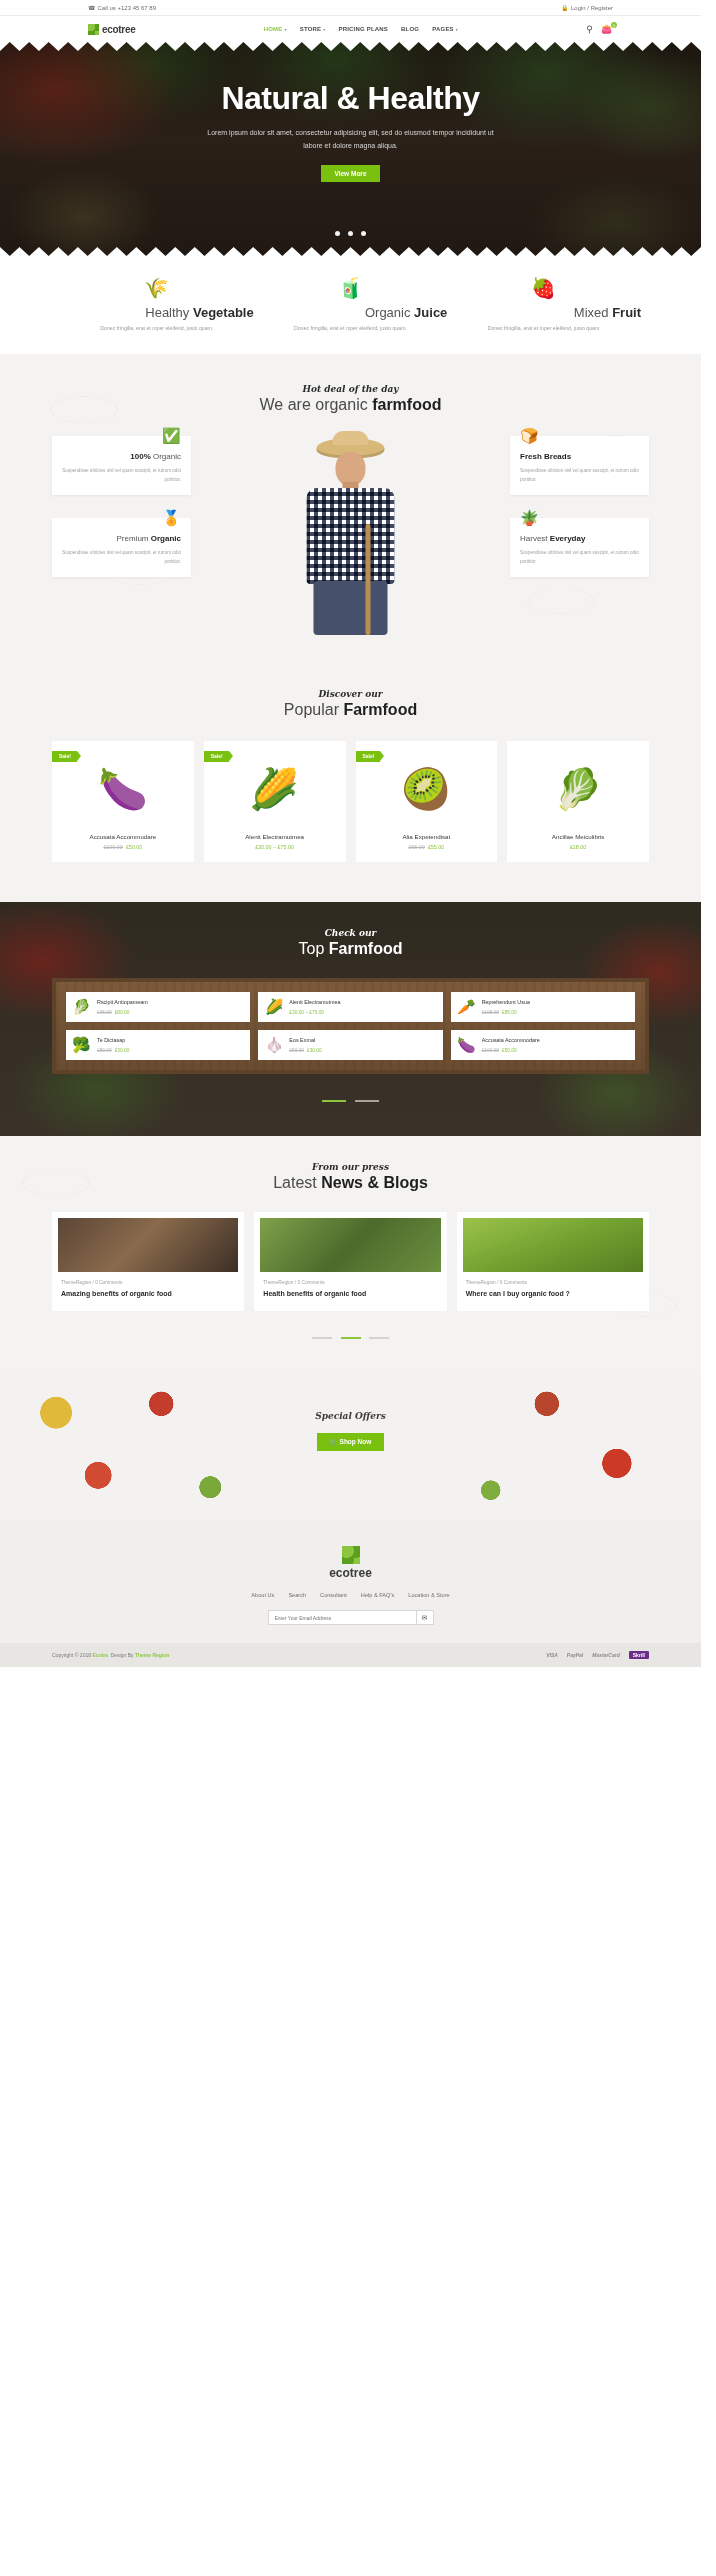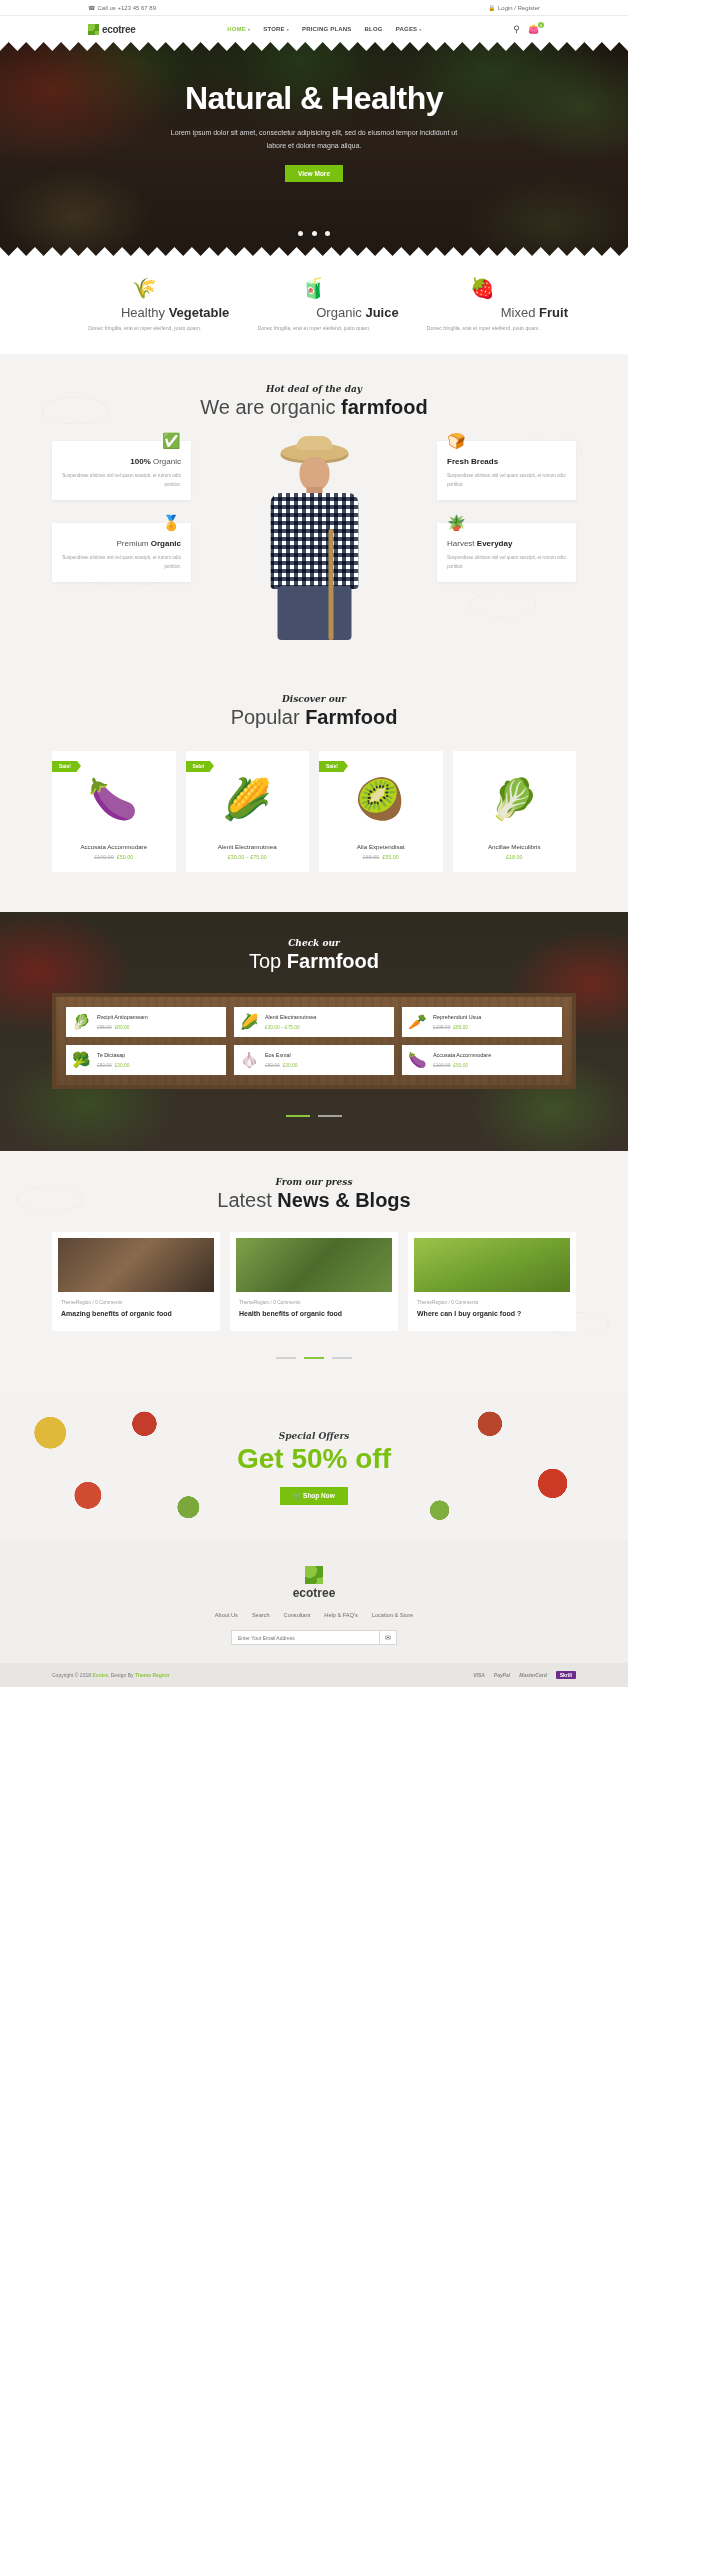--- a/index.html
+++ b/index.html
@@ -3,21 +3,21 @@
 <meta charset="utf-8">
 <style>
   * { box-sizing: border-box; margin: 0; padding: 0; }
   body {
     width: 717px;
     font-family: "Liberation Sans", sans-serif;
     background: #ffffff;
     color: #333;
     -webkit-font-smoothing: antialiased;
   }
-  .page { width: 628px; position: relative; overflow: hidden; }
+  .page { width: 701px; position: relative; overflow: hidden; }
 
   
   .topbar {
     height: 16px;
     background: #fff;
     border-bottom: 1px solid #eceaea;
     display: flex;
     align-items: center;
     justify-content: space-between;
     padding: 0 88px;
@@ -128,21 +128,21 @@
   .feature-title b { color: #2d2d2d; font-weight: 700; }
   .feature-desc { font-size: 5.2px; color: #9b9b9b; line-height: 1.9; margin-top: 4px; }
 
   
   .sec-script {
     font-family: "DejaVu Serif", serif;
     font-style: italic; font-weight: 700;
     font-size: 9px; color: #2b2b2b; text-align: center;
   }
   .sec-title {
-    font-size: 20px; color: #4a4a4a; text-align: center;
+    font-size: 16px; color: #4a4a4a; text-align: center;
     font-weight: 400; margin-top: 2px;
   }
   .sec-title b { color: #1f1f1f; font-weight: 700; }
 
   
   .hotdeal {
     background: #f4f3f1;
     padding: 30px 0 28px;
     position: relative;
     overflow: hidden;
@@ -640,21 +640,20 @@
     <div class="blog-dots">
       <i></i>
       <i class="on"></i>
       <i></i>
     </div>
   </div>
 
   <div class="offer">
     <div class="offer-inner">
       <div class="offer-script">Special Offers</div>
-      <div class="offer-title">Get 50% off</div>
       <button class="btn-green offer-btn">🛒  Shop Now</button>
     </div>
   </div>
 
   <div class="footer">
     <div class="f-logo-mark"></div>
     <div class="f-logo-text">ecotree</div>
     <div class="f-links">
       <a href="#">About Us</a>
       <a href="#">Search</a>

